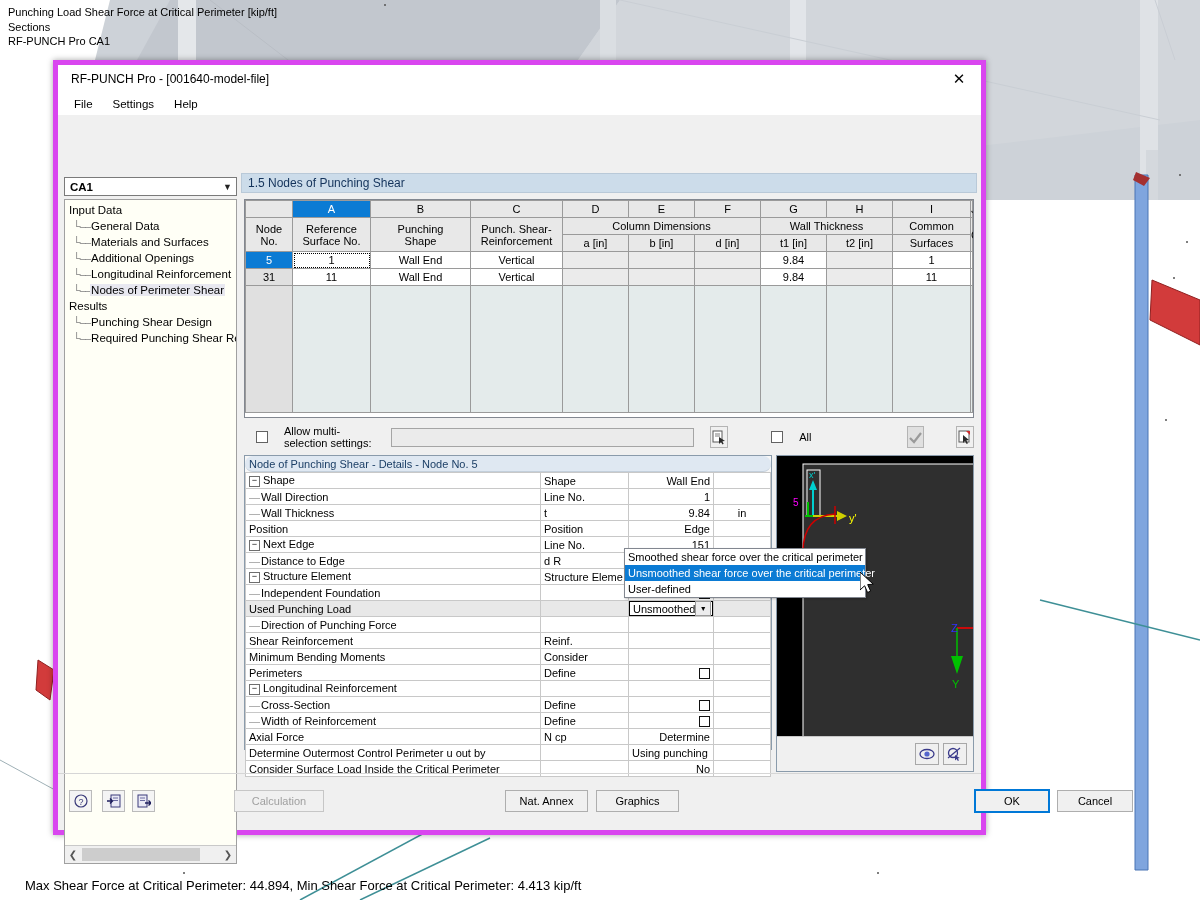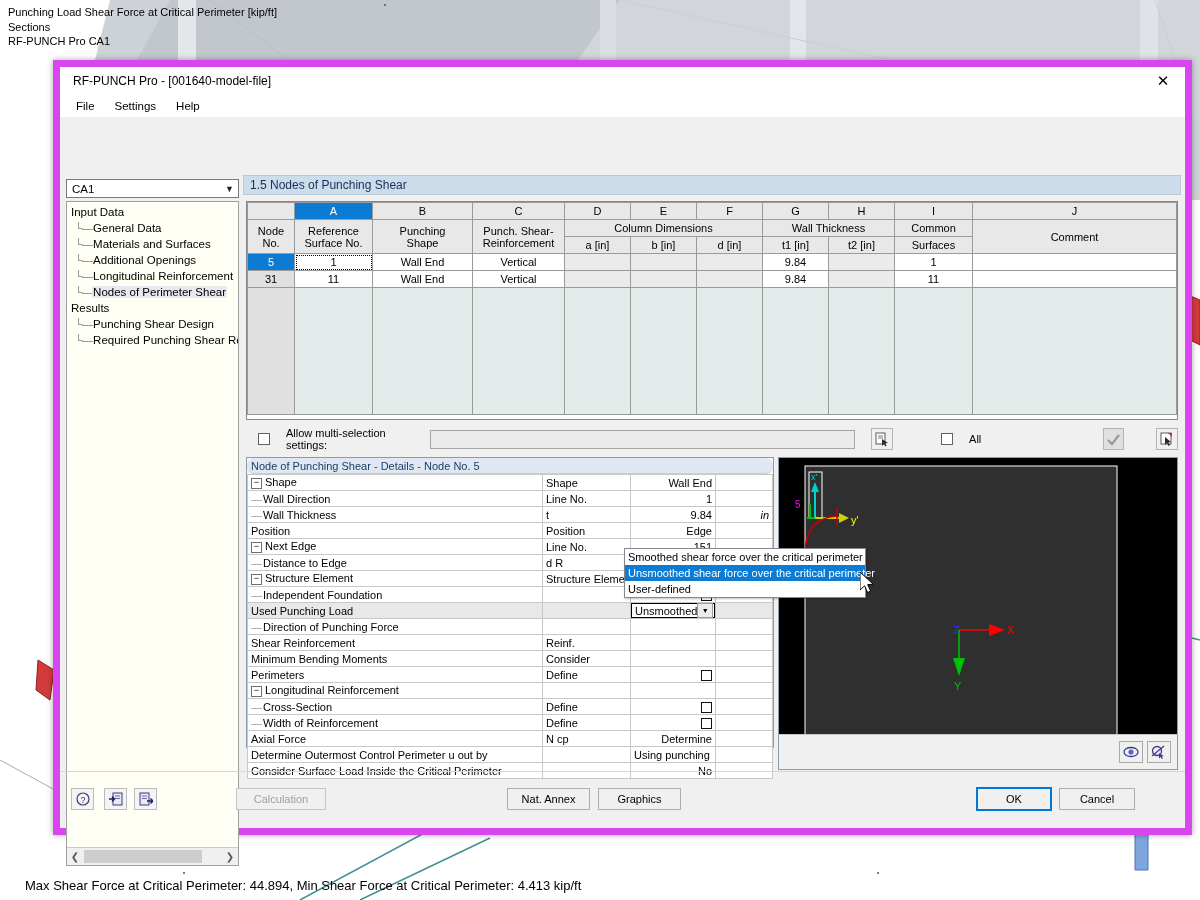--- a/index.html
+++ b/index.html
@@ -30,23 +30,23 @@
   #bg-l2 { top: 21px; }
   #bg-l3 { top: 35px; }
   #status-text {
     position: absolute; left: 25px; top: 878px;
     font-size: 13px; color:#000; white-space: nowrap;
   }
 
   
   #window {
     position: absolute; left: 53px; top: 60px;
-    width: 1139px; height: 775px;
+    width: 933px; height: 775px;
     background: #be185d;
-    border: 7px solid #d946ef;
+    border: 5px solid #d946ef;
     box-shadow: 0 0 6px rgba(0,0,0,.35);
     box-sizing: border-box;
   }
   .titlebar {
     height: 28px; background:#ffffff;
     position: relative;
     border-bottom: none;
   }
   .titlebar .title {
     position:absolute; left: 13px; top: 7px;
@@ -69,21 +69,21 @@
   
   #winbody {
     position: absolute; left:0; top: 50px; right:0; bottom: 0;
     background:#f0f0f0;
   }
   #navcombo {
     position: absolute; left: 6px; top: 62px;
     width: 173px; height: 19px;
     background:#fff; border:1px solid #7a7a7a;
     box-sizing: border-box;
-    display:flex; align-items:center;
+    display:flex; align-items:center;font-weight:bold;
   }
   #navcombo .val { flex:1; padding-left:5px; font-size:11.5px; }
   #navcombo .arrow {
     width: 17px; height:17px; display:flex; align-items:center; justify-content:center;
     font-size:9px; color:#222;
   }
   #navtree {
     position:absolute; left: 6px; top: 84px;
     width: 173px; height: 665px;
     background:#fffff6;
@@ -175,21 +175,21 @@
     border-radius:8px;
   }
   table.dgrid { border-collapse:collapse; width:100%; table-layout:fixed; background:#fff;}
   table.dgrid td {
     border:1px solid #c8c8c8; height:15px; font-size:11px; padding:0 3px; color:#000;
     white-space:nowrap; overflow:hidden;
   }
   td.d-name { text-align:left; }
   td.d-sym  { text-align:left; }
   td.d-val  { text-align:right; }
-  td.d-unit { text-align:right;font-style:italic; }
+  td.d-unit { text-align:center; }
   tr.rowsel td { background:#e8e8e8; }
   .treeglyph {
     display:inline-block; width:9px; height:9px; border:1px solid #6e6e6e;
     line-height:7px; text-align:center; font-size:9px; margin-right:3px;
     vertical-align:middle; background:#fff; color:#000;
   }
   .indent1 { padding-left: 2px; }
   .indent2 { padding-left: 14px; }
   .indent3 { padding-left: 26px; margin-left: 28px; }
   .tick { color:#9a9a9a; letter-spacing:-1px; margin-right:2px;}

